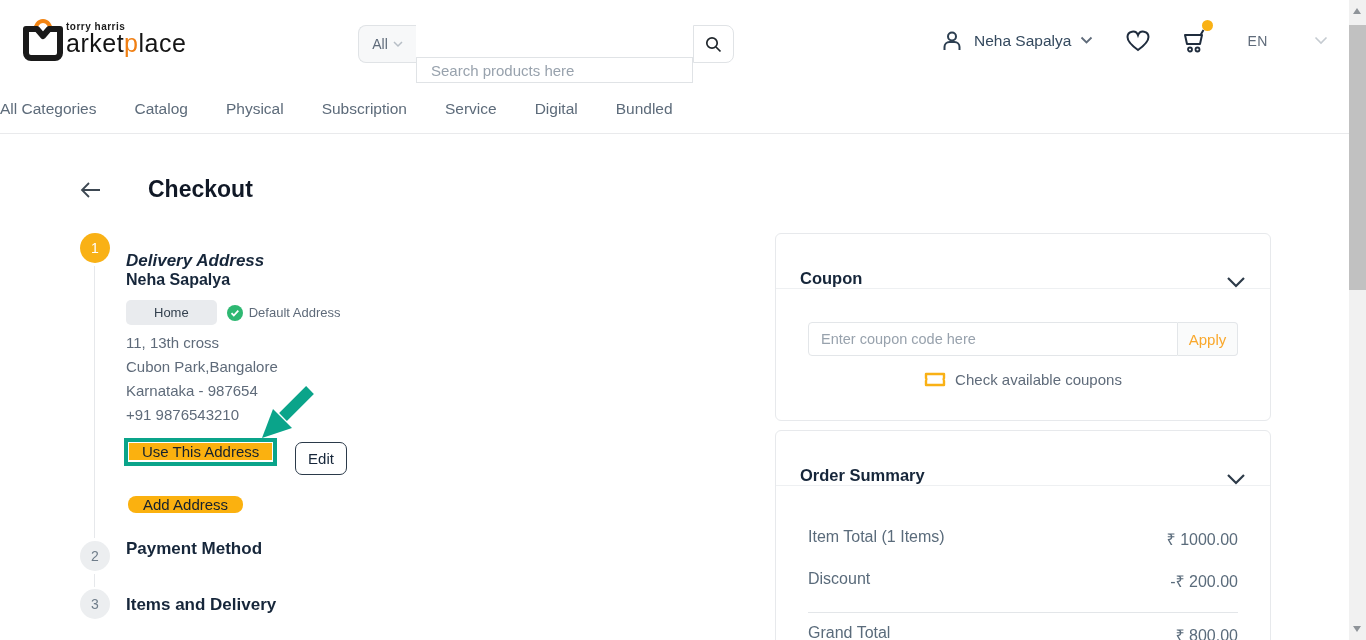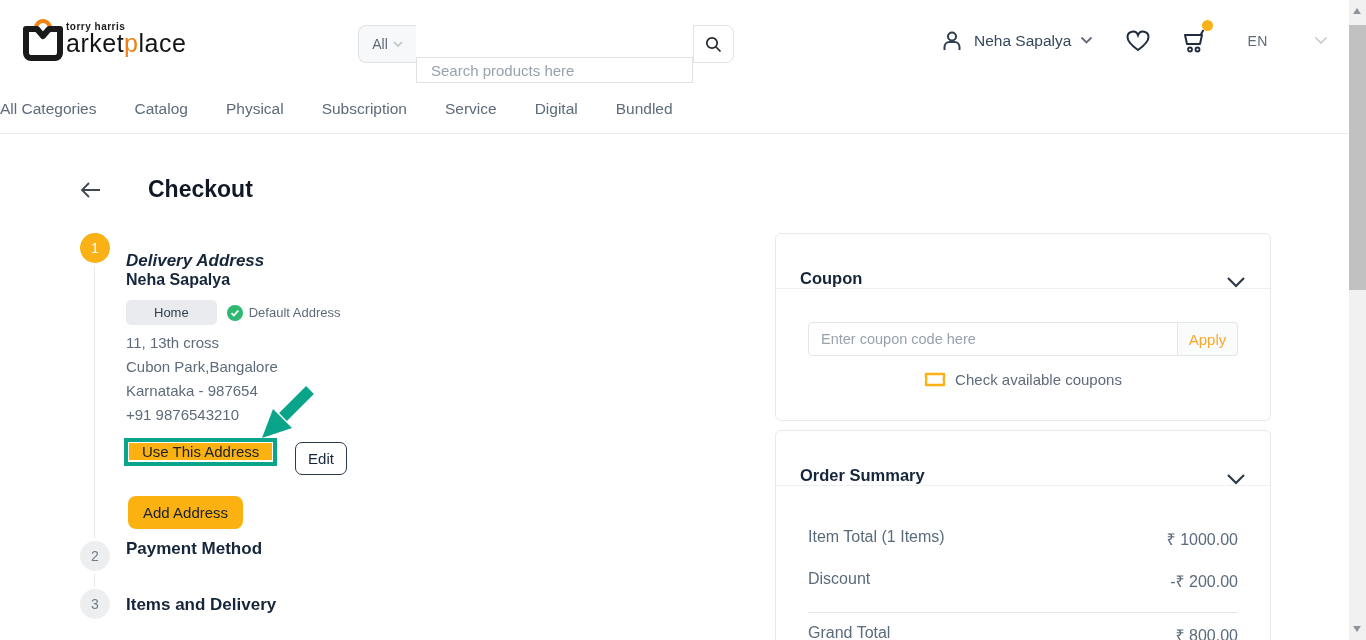--- a/index.html
+++ b/index.html
@@ -45,21 +45,21 @@
   .section-label { position:absolute; left:126px; font-size:17px; font-weight:700; color:#16263a; }
   .addr-name { position:absolute; left:126px; top:271px; font-size:16px; font-weight:700; color:#16263a; }
   .badges { position:absolute; left:126px; top:300px; display:flex; align-items:center; gap:10px; }
   .home-badge { background:#e9ebee; border-radius:5px; padding:5px 28px; font-size:13px; color:#323f4d; font-weight:500; }
   .default-wrap { display:flex; align-items:center; gap:6px; font-size:13px; color:#5f6b7a; }
   .addr-lines { position:absolute; left:126px; top:331px; font-size:15px; color:#5f6b7a; line-height:24px; }
 
   .use-wrap { position:absolute; left:124px; top:438px; border:4px solid #0aa48a; padding:1px; }
   .use-btn { background:#fbb10f; border:none; padding:0 13px; font-size:15px; color:#15212e; font-family:"Liberation Sans", sans-serif; cursor:pointer; }
   .edit-btn { position:absolute; left:295px; top:442px; width:52px; height:33px; background:#fff; border:1.5px solid #2b3a4a; border-radius:7px; font-size:15px; color:#16263a; font-family:"Liberation Sans", sans-serif; cursor:pointer; }
-  .add-btn { position:absolute; left:128px; top:496px; padding:8px 15px; background:#fbb10f; border:none; border-radius:8px; font-size:15px; color:#15212e; font-family:"Liberation Sans", sans-serif; cursor:pointer; }
+  .add-btn { position:absolute; left:128px; top:496px; padding:0 15px; background:#fbb10f; border:none; border-radius:8px; font-size:15px; color:#15212e; font-family:"Liberation Sans", sans-serif; cursor:pointer; }
 
   .annot-arrow { position:absolute; left:256px; top:384px; pointer-events:none; }
 
   
   .card { position:absolute; left:775px; width:496px; background:#fff; border:1px solid #e7e9ec; border-radius:6px; }
   .card-header { height:55px; padding:0 24px; display:flex; align-items:flex-end; justify-content:space-between; border-bottom:1px solid #eef0f2; cursor:pointer; }
   .card-title { font-size:16.5px; font-weight:700; color:#16263a; }
 
   .coupon-card { top:233px; height:188px; }
   .coupon-body { padding:33px 32px 0; }

